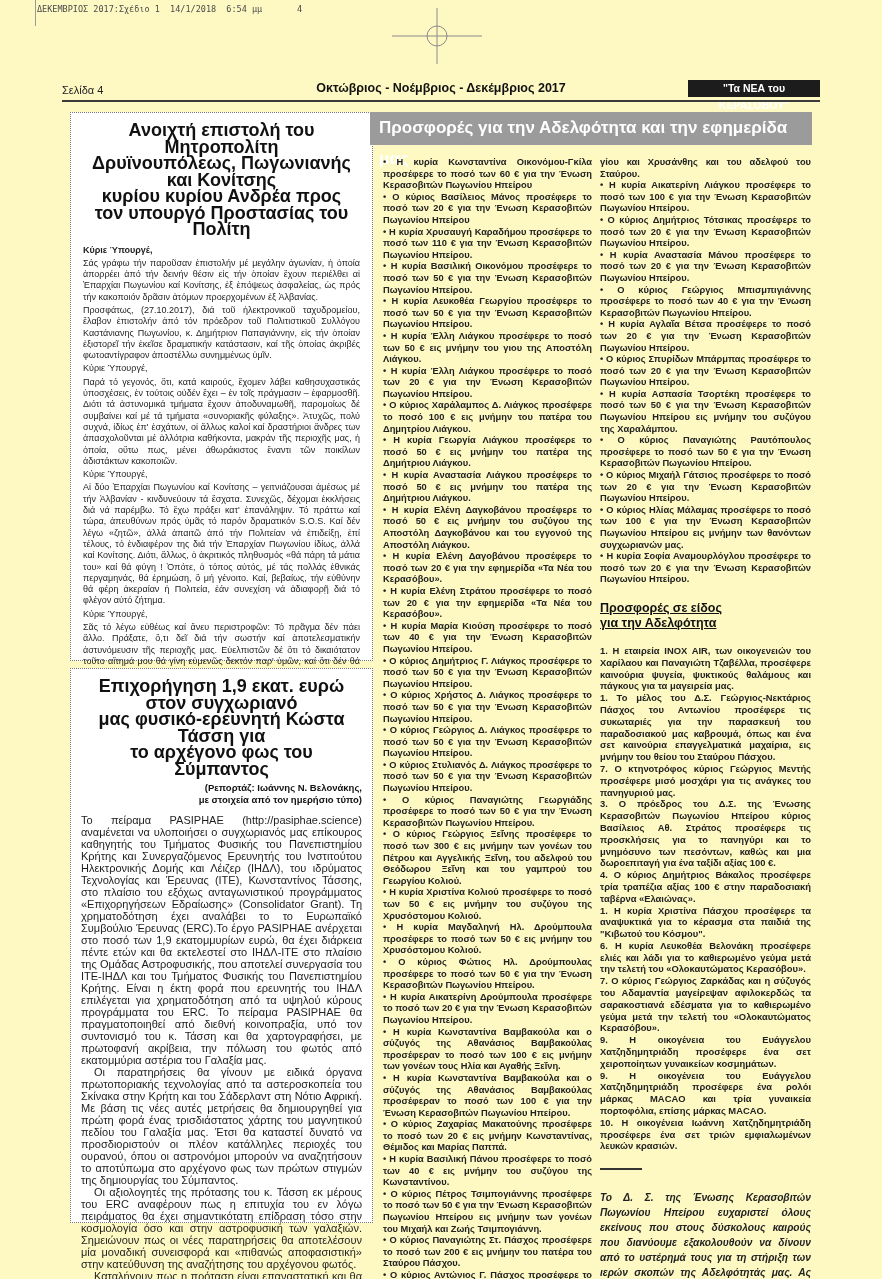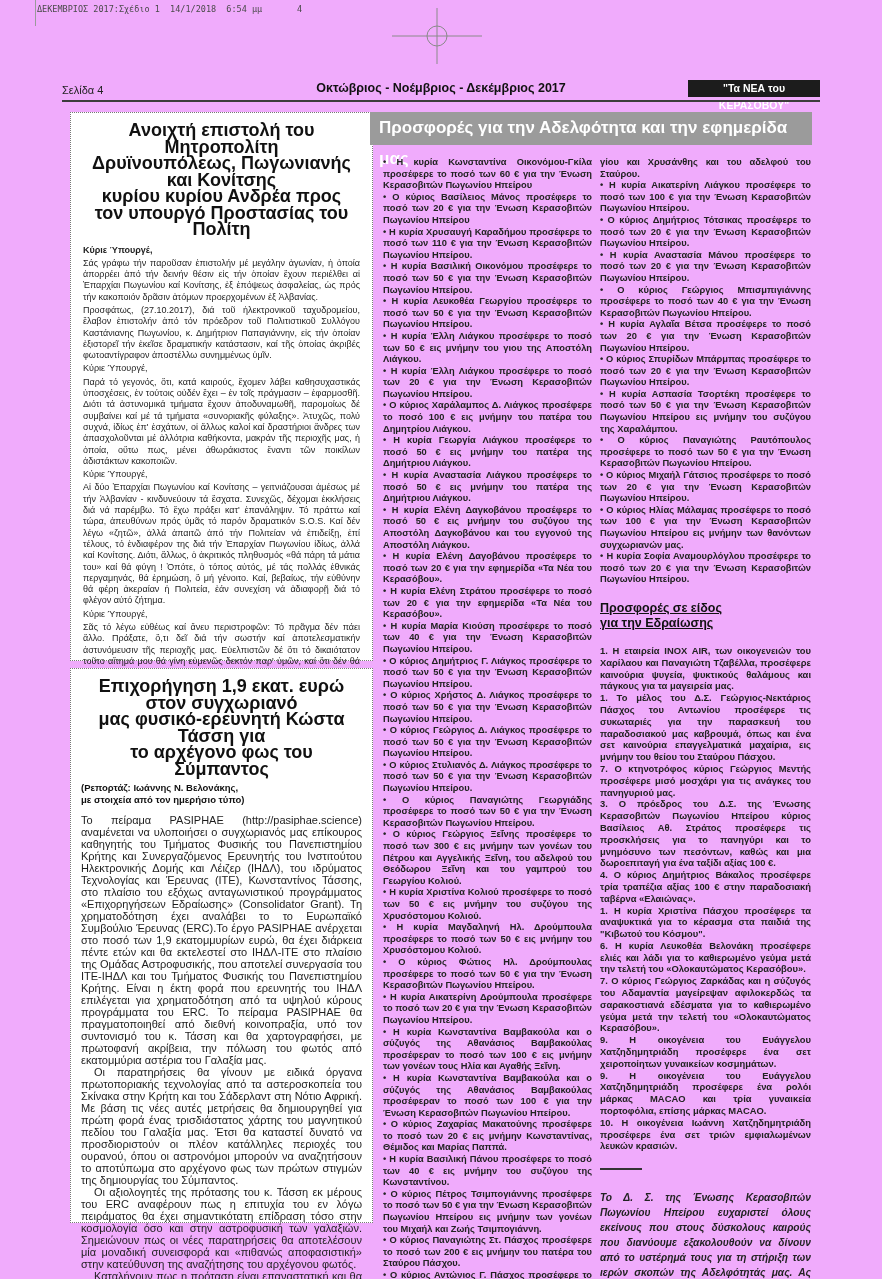--- a/index.html
+++ b/index.html
@@ -1,16 +1,16 @@
 <!DOCTYPE html>
 <html><head>
 <meta charset="utf-8">
 <style>
   html,body{margin:0;padding:0;background:#e8e8e8;}
-  .page{position:relative;width:882px;height:1279px;background:#f0abfc;margin:0 auto;
+  .page{position:relative;width:882px;height:1279px;background:#fef9c3;margin:0 auto;
         font-family:"Liberation Sans",sans-serif;color:#1d1d1d;overflow:hidden;}
 
   
   .proof{position:absolute;left:37px;top:4px;font-family:"DejaVu Sans Mono",monospace;
          font-size:8.5px;color:#4a4a4a;white-space:pre;}
   .proof-page{position:absolute;left:37px;top:4px;font-family:"DejaVu Sans Mono",monospace;
          font-size:8.5px;color:#4a4a4a;}
   .cropmark-left{position:absolute;left:35px;top:0;width:1px;height:26px;background:#9a9a9a;}
   .regmark{position:absolute;left:392px;top:8px;}
 
@@ -27,21 +27,21 @@
   .letter{left:70px;top:112px;width:303px;height:549px;}
   .grant{left:70px;top:668px;width:303px;height:555px;}
   .title-line{margin:0;text-align:center;font-weight:700;font-size:18px;line-height:16.5px;color:#111;}
   .letter-title{margin-bottom:7px;}
   .salut{font-weight:700;}
   .salut,.lp,.sig1{margin:2px;font-size:9px;line-height:11.3px;text-align:justify;color:#1d1d1d;}
   .sig1{margin-top:11px;text-align:left;}
   .sig2,.sig3{margin:0;font-weight:400;font-size:9.4px;line-height:12px;color:#111;}
   .grant-title{margin-bottom:5px;}
   .byline{margin-bottom:8px;}
-  .byline-line{margin:0;text-align:left;font-weight:700;font-size:9.5px;line-height:12px;color:#111;}
+  .byline-line{margin:0;text-align:right;font-weight:700;font-size:9.5px;line-height:12px;color:#111;}
   .gp{margin:0;font-size:11px;line-height:12px;text-align:justify;}
   .grant-body .gp:not(:first-child){text-indent:13px;}
 
   
   .banner{position:absolute;left:370px;top:112px;width:442px;height:33px;box-sizing:border-box;
           background:#9b9b9b;color:#fff;font-weight:700;font-size:17px;line-height:31px;padding-left:9px;}
   .dcol{position:absolute;top:157px;}
   .dcol1{left:383px;width:209px;}
   .dcol2{left:600px;width:211px;}
   .de{margin:0;font-weight:700;font-size:9.3px;line-height:11.6px;text-align:justify;color:#222;}
@@ -160,21 +160,21 @@
         <p class="de">• Η κυρία Αγλαΐα Βέτσα προσέφερε το ποσό των 20 € για την Ένωση Κερασοβιτών Πωγωνίου Ηπείρου.</p>
         <p class="de">• Ο κύριος Σπυρίδων Μπάρμπας προσέφερε το ποσό των 20 € για την Ένωση Κερασοβιτών Πωγωνίου Ηπείρου.</p>
         <p class="de">• Η κυρία Ασπασία Τσορτέκη προσέφερε το ποσό των 50 € για την Ένωση Κερασοβιτών Πωγωνίου Ηπείρου εις μνήμην του συζύγου της Χαραλάμπου.</p>
         <p class="de">• Ο κύριος Παναγιώτης Ραυτόπουλος προσέφερε το ποσό των 50 € για την Ένωση Κερασοβιτών Πωγωνίου Ηπείρου.</p>
         <p class="de">• Ο κύριος Μιχαήλ Γάτσιος προσέφερε το ποσό των 20 € για την Ένωση Κερασοβιτών Πωγωνίου Ηπείρου.</p>
         <p class="de">• Ο κύριος Ηλίας Μάλαμας προσέφερε το ποσό των 100 € για την Ένωση Κερασοβιτών Πωγωνίου Ηπείρου εις μνήμην των θανόντων συγχωριανών μας.</p>
         <p class="de">• Η κυρία Σοφία Αναμουρλόγλου προσέφερε το ποσό των 20 € για την Ένωση Κερασοβιτών Πωγωνίου Ηπείρου.</p>
       </div>
     <div class="inkind-head">
         <p class="ik-hl">Προσφορές σε είδος</p>
-        <p class="ik-hl">για την Εδραίωσης</p>
+        <p class="ik-hl">για την Αδελφότητα</p>
       </div>
     <div>
         <p class="ik">1. Η εταιρεία INOX AIR, των οικογενειών του Χαρίλαου και Παναγιώτη Τζαβέλλα, προσέφερε καινούρια ψυγεία, ψυκτικούς θαλάμους και πάγκους για τα μαγειρεία μας.</p>
         <p class="ik">1. Το μέλος του Δ.Σ. Γεώργιος-Νεκτάριος Πάσχος του Αντωνίου προσέφερε τις συκωταριές για την παρασκευή του παραδοσιακού μας καβρουμά, όπως και ένα σετ καινούρια επαγγελματικά μαχαίρια, εις μνήμην του θείου του Σταύρου Πάσχου.</p>
         <p class="ik">7. Ο κτηνοτρόφος κύριος Γεώργιος Μεντής προσέφερε μισό μοσχάρι για τις ανάγκες του πανηγυριού μας.</p>
         <p class="ik">3. Ο πρόεδρος του Δ.Σ. της Ένωσης Κερασοβιτών Πωγωνίου Ηπείρου κύριος Βασίλειος Αθ. Στράτος προσέφερε τις προσκλήσεις για το πανηγύρι και το μνημόσυνο των πεσόντων, καθώς και μια δωροεπιταγή για ένα ταξίδι αξίας 100 €.</p>
         <p class="ik">4. Ο κύριος Δημήτριος Βάκαλος προσέφερε τρία τραπέζια αξίας 100 € στην παραδοσιακή ταβέρνα «Ελαιώνας».</p>
         <p class="ik">1. Η κυρία Χριστίνα Πάσχου προσέφερε τα αναψυκτικά για το κέρασμα στα παιδιά της "Κιβωτού του Κόσμου".</p>
         <p class="ik">6. Η κυρία Λευκοθέα Βελονάκη προσέφερε ελιές και λάδι για το καθιερωμένο γεύμα μετά την τελετή του «Ολοκαυτώματος Κερασόβου».</p>
         <p class="ik">7. Ο κύριος Γεώργιος Ζαρκάδας και η σύζυγός του Αδαμαντία μαγείρεψαν αφιλοκερδώς τα σαρακοστιανά εδέσματα για το καθιερωμένο γεύμα μετά την τελετή του «Ολοκαυτώματος Κερασόβου».</p>

